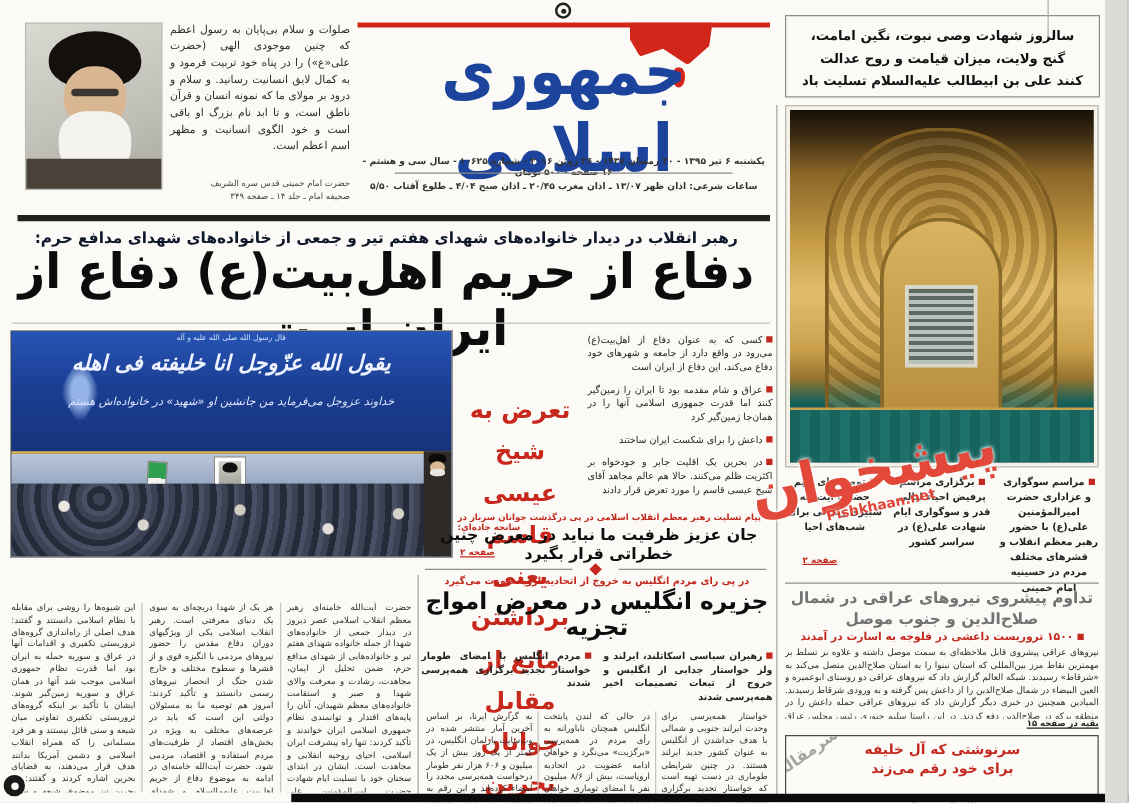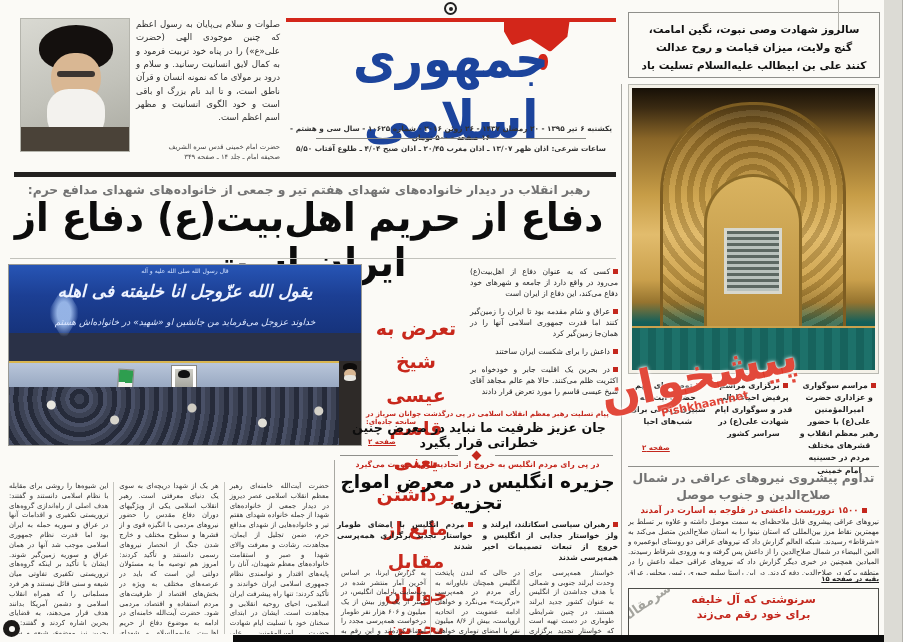--- a/index.html
+++ b/index.html
@@ -69,27 +69,27 @@
   #iraq-sub { margin-top:2px; font-size:8.6px; font-weight:bold; color:#c4271d; text-align:center; }
   #iraq-body { margin-top:2px; font-size:7.1px; line-height:1.42; color:#2b2b2b; height:58px; overflow:hidden; }
   #iraq-more { font-size:6.8px; font-weight:bold; text-decoration:underline; color:#222; }
   #note-box { left:628px; top:588px; width:251px; height:60px; border:1.5px solid #4c4c48; background:#fcfbf7; overflow:hidden; }
   #note-stamp { position:absolute; left:4px; top:2px; width:52px; height:52px; transform:rotate(-35deg);
     font-size:13px; font-weight:bold; color:#8f8f89; opacity:.8; text-align:center; line-height:1.1; }
   #note-title { margin:4px 60px 0 60px; text-align:center; font-size:11px; font-weight:bold; color:#c4271d; line-height:1.35; }
   #note-basmala { text-align:center; font-size:7.8px; font-weight:bold; margin-top:16px; color:#222; }
   #note-body { margin:2px 8px 0 58px; font-size:7.2px; line-height:1.4; color:#2b2b2b; }
   
-  #lead-kicker { left:0; top:183px; width:618px; text-align:center; font-size:12.3px; font-weight:bold; color:#737373; }
+  #lead-kicker { left:0; top:183px; width:618px; text-align:center; font-size:12.3px; font-weight:bold; color:#0f172a; }
   #lead-headline { left:0; top:197px; width:618px; text-align:center; font-size:37px; font-weight:bold;
     color:#0c0c0c; letter-spacing:-1px; transform:scaleY(1.05); }
   #mid-rule { left:10px; top:258px; width:606px; height:1px; background:#c2c2bc; }
   
   #meeting { left:8px; top:264px; width:354px; height:182px; overflow:hidden; border:1px solid #9a9a94; background:#2a3147; }
-  #banner { position:absolute; left:0; top:0; width:100%; height:68px;
+  #banner { position:absolute; left:0; top:0; width:100%; height:96px;
     background:linear-gradient(#2755b5 0%,#1c3f94 45%,#16337c 100%); }
   #banner-top { position:absolute; left:0; top:2px; width:100%; text-align:center; font-size:6px; color:#cfe0ff; }
   #banner-l1 { position:absolute; left:0; top:16px; width:100%; text-align:center; font-size:17px; font-weight:bold;
     color:#eef3ff; font-style:italic; }
   #banner-l2 { position:absolute; left:0; top:52px; width:100%; text-align:center; font-size:9px; color:#dbe6ff; font-style:italic; }
   .orn { position:absolute; width:34px; height:56px; background:
     radial-gradient(ellipse at center, rgba(170,200,245,.85) 0 28%, rgba(40,80,170,0) 60%); 
     clip-path:polygon(50% 0,100% 50%,50% 100%,0 50%); }
   #wall { position:absolute; left:0; top:96px; width:100%; height:26px; background:linear-gradient(#b9c6da,#99a9c2); border-top:2px solid #d9b64f; }
   #kh-frame { position:absolute; left:162px; top:100px; width:26px; height:32px; background:#fff; border:1px solid #888; }

